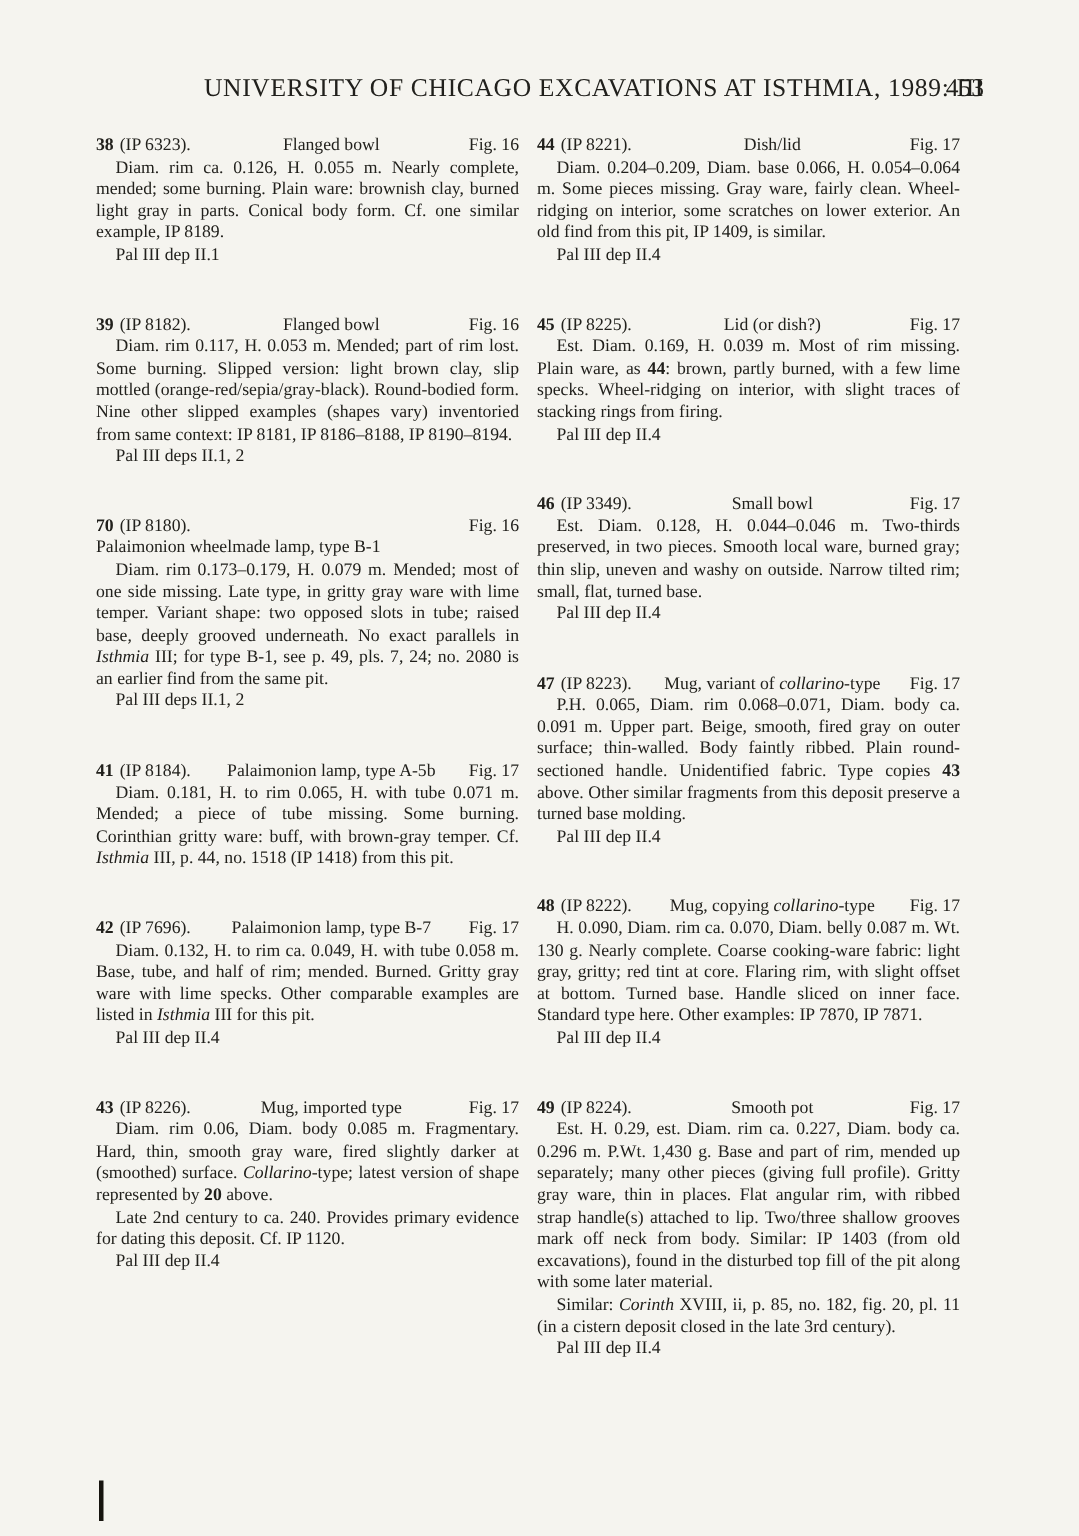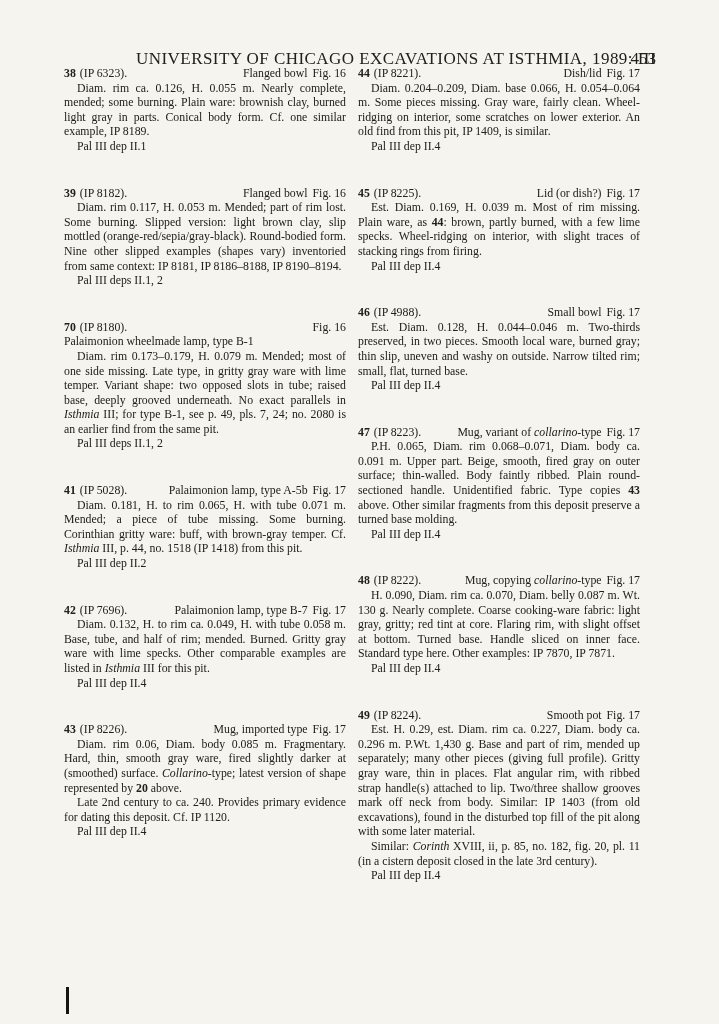--- a/index.html
+++ b/index.html
@@ -22,36 +22,36 @@
     font-size: 17px;
     letter-spacing: 0.45px;
     white-space: nowrap;
   }
   .page-number {
     position: absolute; right: 0; top: 0;
     letter-spacing: 0;
   }
   .content {
     position: absolute;
-    top: 66px; left: 64px; width: 592px;
+    top: 89px; left: 64px; width: 592px;
     display: flex;
     gap: 12px;
   }
   .col { width: 282px; }
   .entry {
     margin-bottom: 32px;
     font-size: 11.8px;
     line-height: 14.6px;
     text-align: justify;
   }
   .entry:last-child { margin-bottom: 0; }
   .entry-head { display: flex; align-items: baseline; }
   .entry-no { font-weight: bold; flex: 0 0 auto; }
   .entry-ip { margin-left: 4px; flex: 0 0 auto; }
-  .entry-title { margin-left: 7px; flex: 1 1 auto; text-align: right; }
+  .entry-title { margin-left: 7px; flex: 1 1 auto; text-align: center; }
   .entry-fig { margin-left: auto; padding-left: 5px; flex: 0 0 auto; }
   .entry-subtitle { text-align: left; }
   .para { margin: 0; text-indent: 13px; }
   .entry-dep { padding-left: 13px; }
   .scan-mark {
     position: absolute;
     left: 66px; bottom: 10px;
     width: 3px; height: 27px;
     background: #16140f;
   }
@@ -106,29 +106,28 @@
     <div class="entry-subtitle">Palaimonion wheelmade lamp, type B-1</div>
     <div class="entry-body">
             <p class="para">Diam. rim 0.173–0.179, H. 0.079 m. Mended; most of one side missing. Late type, in gritty gray ware with lime temper. Variant shape: two opposed slots in tube; raised base, deeply grooved underneath. No exact parallels in <i>Isthmia</i> III; for type B-1, see p. 49, pls. 7, 24; no. 2080 is an earlier find from the same pit.</p>
           </div>
     <div class="entry-dep">Pal III deps II.1, 2</div>
   </article>
 
   <article class="entry">
     <div class="entry-head">
       <span class="entry-no">41</span>
-      <span class="entry-ip">(IP 5028).</span>
+      <span class="entry-ip">(IP 8184).</span>
       <span class="entry-title">Palaimonion lamp, type A-5b</span>
       <span class="entry-fig">Fig. 17</span>
     </div>
 
     <div class="entry-body">
             <p class="para">Diam. 0.181, H. to rim 0.065, H. with tube 0.071 m. Mended; a piece of tube missing. Some burning. Corinthian gritty ware: buff, with brown-gray temper. Cf. <i>Isthmia</i> III, p. 44, no. 1518 (IP 1418) from this pit.</p>
           </div>
-    <div class="entry-dep">Pal III dep II.2</div>
   </article>
 
   <article class="entry">
     <div class="entry-head">
       <span class="entry-no">42</span>
       <span class="entry-ip">(IP 7696).</span>
       <span class="entry-title">Palaimonion lamp, type B-7</span>
       <span class="entry-fig">Fig. 17</span>
     </div>
 
@@ -178,21 +177,21 @@
 
     <div class="entry-body">
             <p class="para">Est. Diam. 0.169, H. 0.039 m. Most of rim missing. Plain ware, as <b>44</b>: brown, partly burned, with a few lime specks. Wheel-ridging on interior, with slight traces of stacking rings from firing.</p>
           </div>
     <div class="entry-dep">Pal III dep II.4</div>
   </article>
 
   <article class="entry">
     <div class="entry-head">
       <span class="entry-no">46</span>
-      <span class="entry-ip">(IP 4988).</span>
+      <span class="entry-ip">(IP 3349).</span>
       <span class="entry-title">Small bowl</span>
       <span class="entry-fig">Fig. 17</span>
     </div>
 
     <div class="entry-body">
             <p class="para">Est. Diam. 0.128, H. 0.044–0.046 m. Two-thirds preserved, in two pieces. Smooth local ware, burned gray; thin slip, uneven and washy on outside. Narrow tilted rim; small, flat, turned base.</p>
           </div>
     <div class="entry-dep">Pal III dep II.4</div>
   </article>
 

